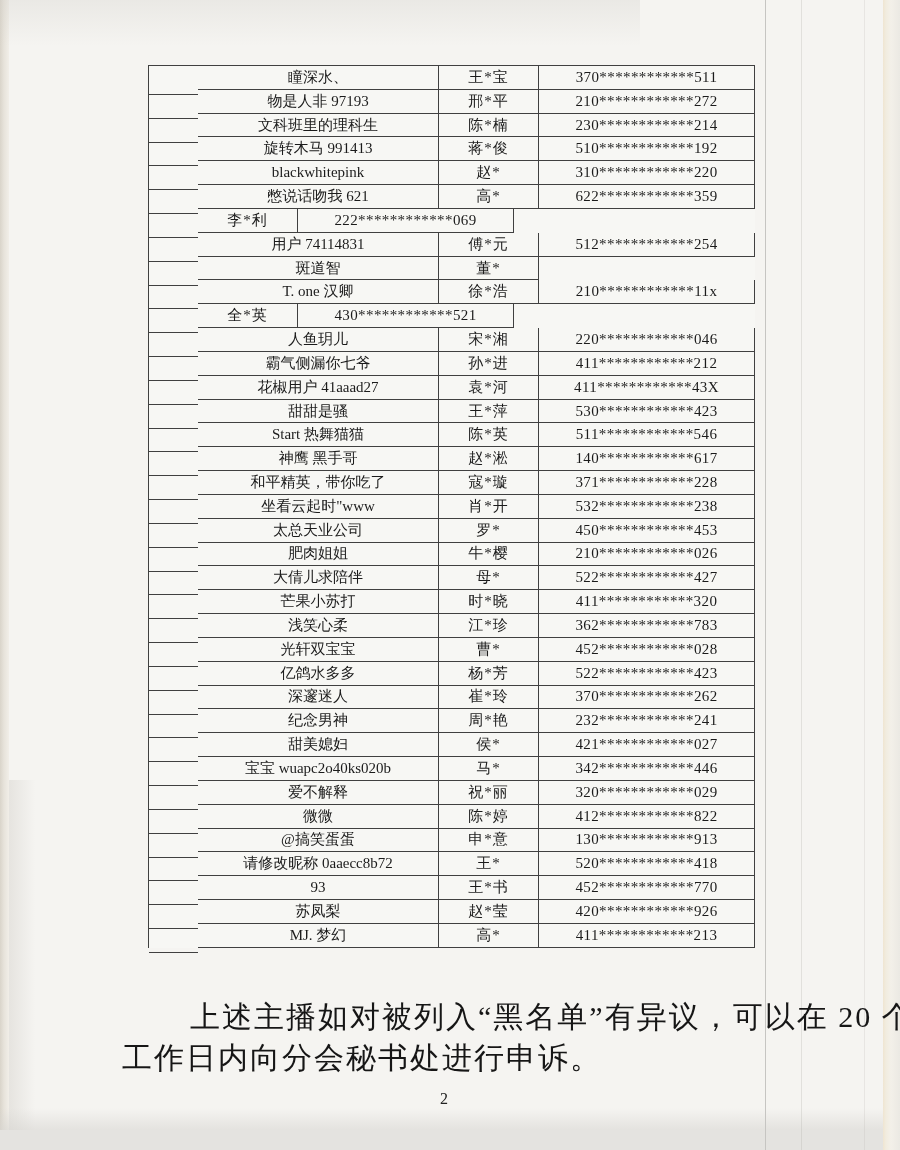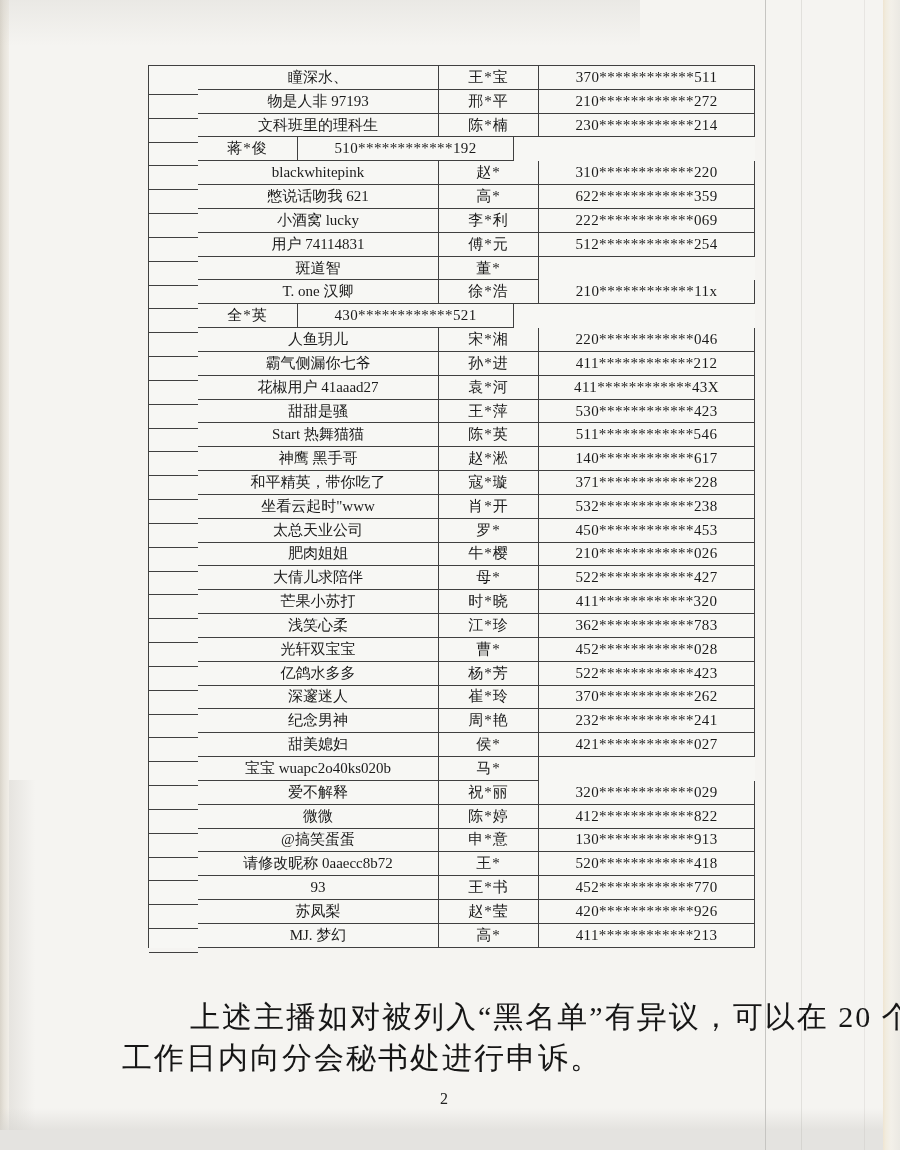--- a/index.html
+++ b/index.html
@@ -109,38 +109,38 @@
         <div class="td td-id">210************272</div>
       </div>
       <div class="tr">
         <div class="td td-no">14</div>
         <div class="td td-nickname">文科班里的理科生</div>
         <div class="td td-name">陈*楠</div>
         <div class="td td-id">230************214</div>
       </div>
       <div class="tr">
         <div class="td td-no">15</div>
+        <div class="td td-nickname">旋转木马 991413</div>
         <div class="td td-name">蒋*俊</div>
         <div class="td td-id">510************192</div>
       </div>
       <div class="tr">
         <div class="td td-no">16</div>
         <div class="td td-nickname">blackwhitepink</div>
         <div class="td td-name">赵*</div>
         <div class="td td-id">310************220</div>
       </div>
       <div class="tr">
         <div class="td td-no">17</div>
         <div class="td td-nickname">憋说话吻我 621</div>
         <div class="td td-name">高*</div>
         <div class="td td-id">622************359</div>
       </div>
       <div class="tr">
         <div class="td td-no">18</div>
-        <div class="td td-nickname">小酒窝 lucky</div>
         <div class="td td-name">李*利</div>
         <div class="td td-id">222************069</div>
       </div>
       <div class="tr">
         <div class="td td-no">19</div>
         <div class="td td-nickname">用户 74114831</div>
         <div class="td td-name">傅*元</div>
         <div class="td td-id">512************254</div>
       </div>
       <div class="tr">
@@ -264,20 +264,21 @@
       <div class="tr">
         <div class="td td-no">40</div>
         <div class="td td-nickname">甜美媳妇</div>
         <div class="td td-name">侯*</div>
         <div class="td td-id">421************027</div>
       </div>
       <div class="tr">
         <div class="td td-no">41</div>
         <div class="td td-nickname">宝宝 wuapc2o40ks020b</div>
         <div class="td td-name">马*</div>
+        <div class="td td-id">342************446</div>
       </div>
       <div class="tr">
         <div class="td td-no">42</div>
         <div class="td td-nickname">爱不解释</div>
         <div class="td td-name">祝*丽</div>
         <div class="td td-id">320************029</div>
       </div>
       <div class="tr">
         <div class="td td-no">43</div>
         <div class="td td-nickname">微微</div>

